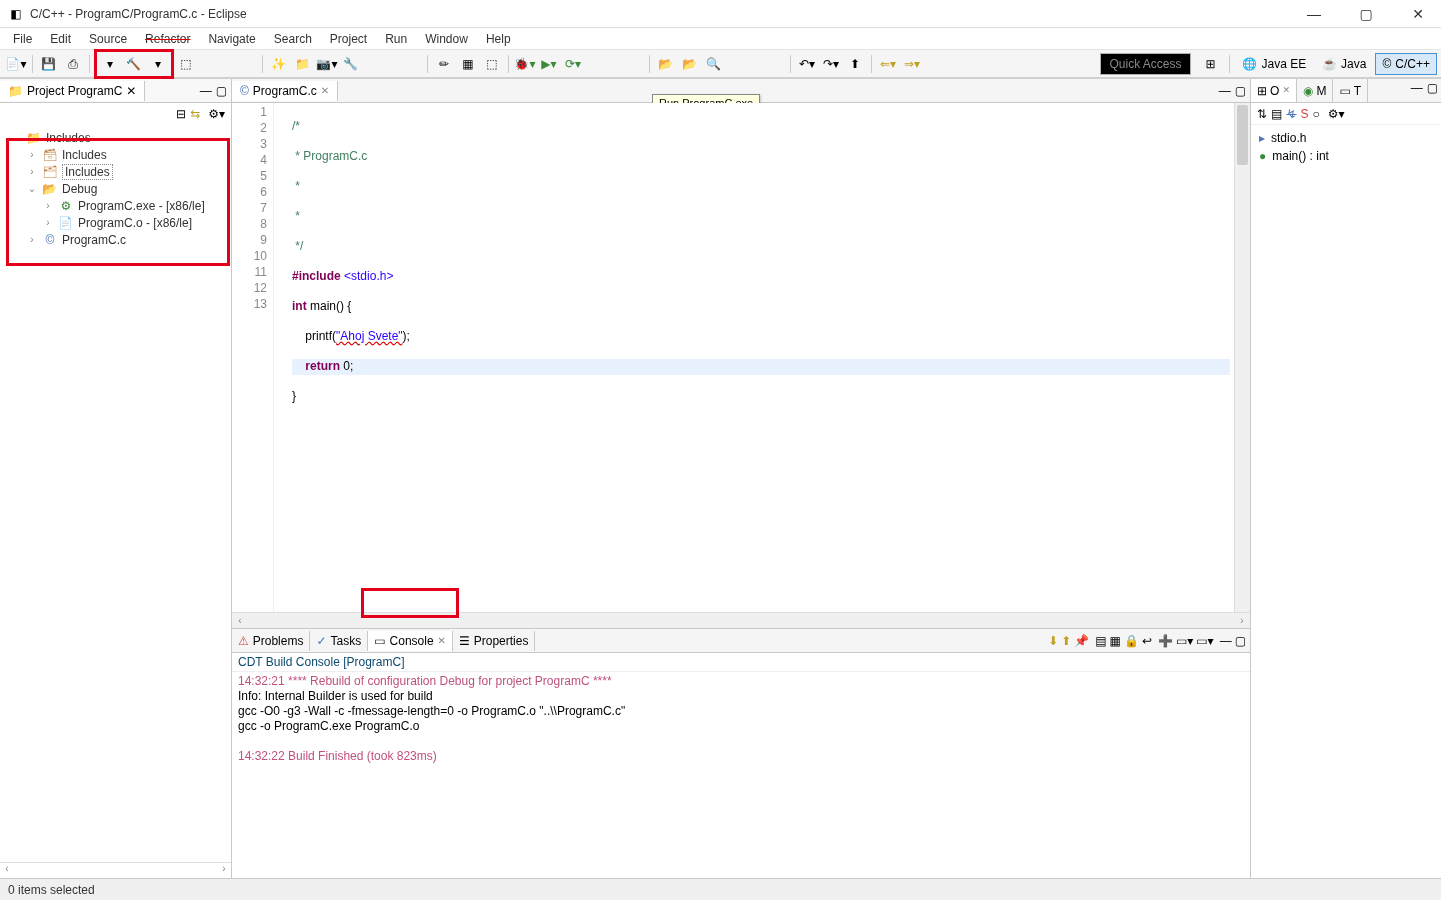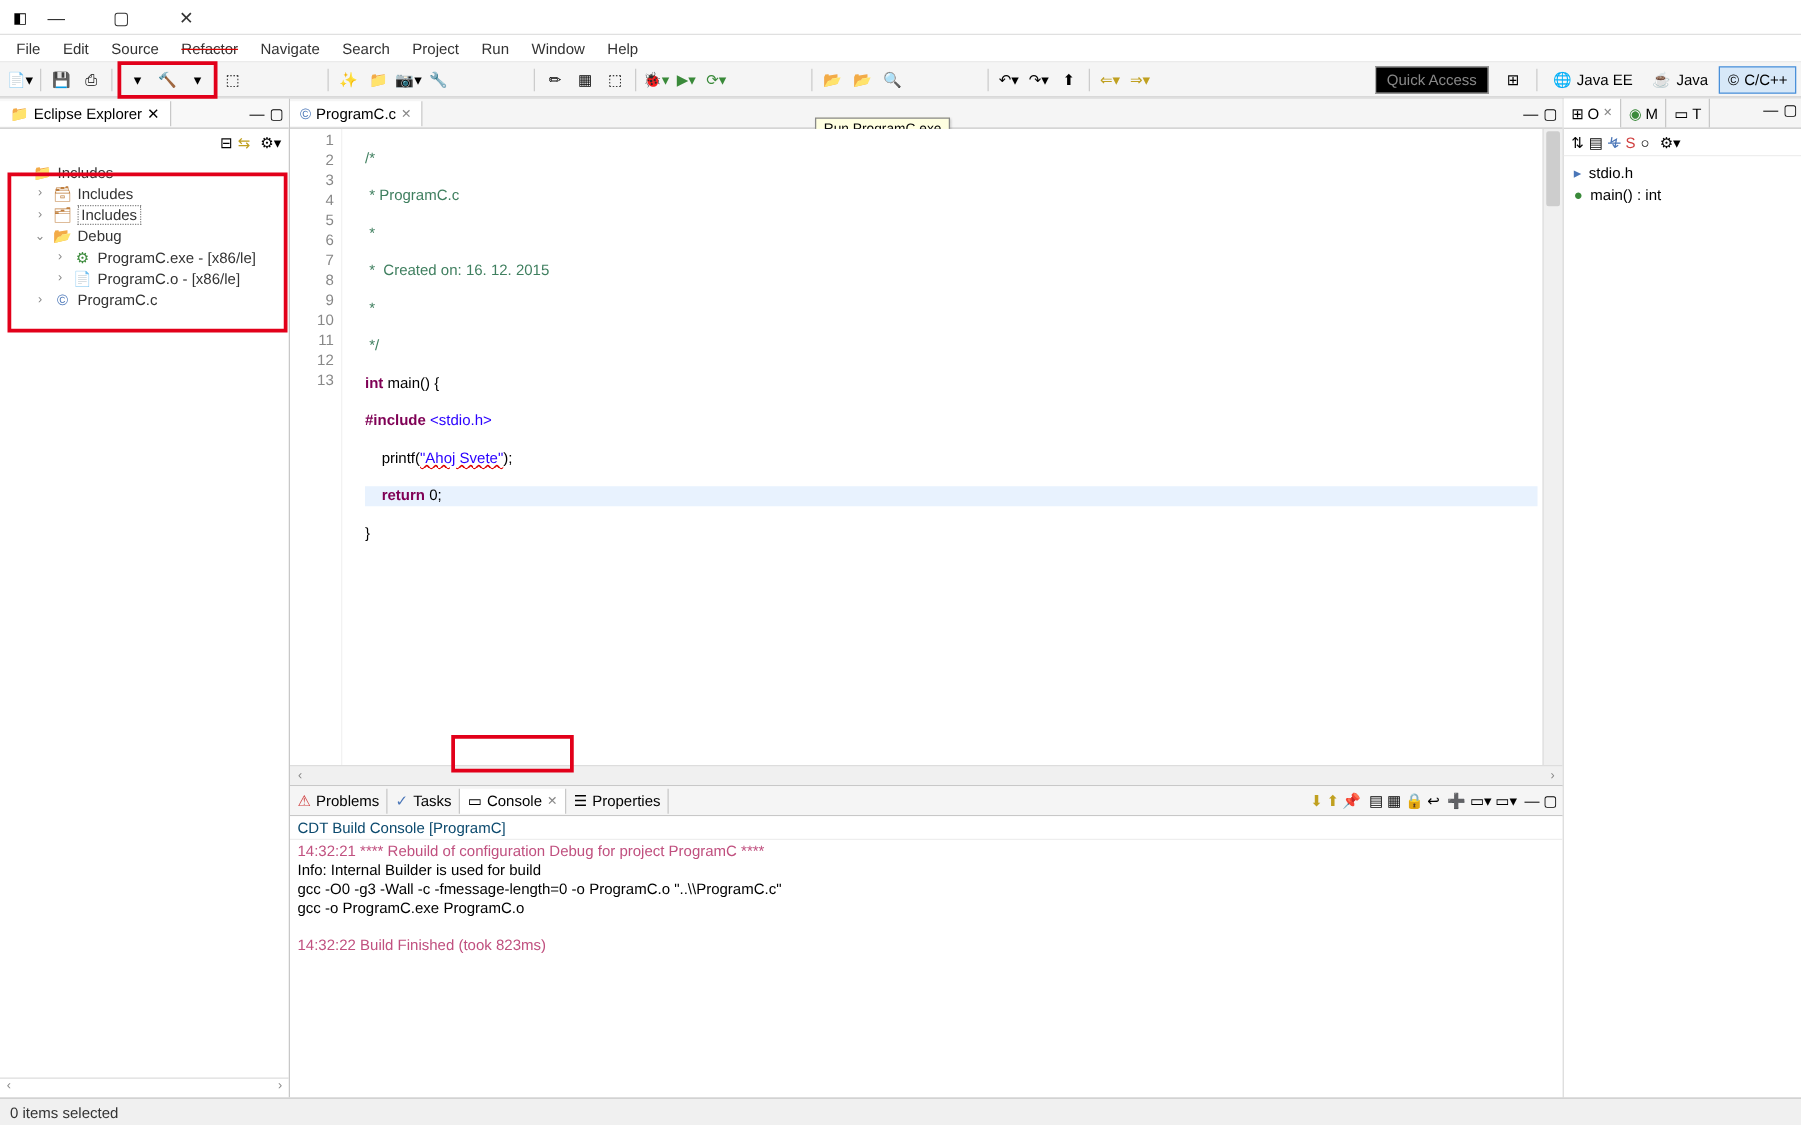--- a/index.html
+++ b/index.html
@@ -71,20 +71,21 @@
 .overlay-red-1{position:absolute;border:3px solid #e2001a;left:6px;top:138px;width:224px;height:128px;pointer-events:none;}
 .overlay-red-2{position:absolute;border:3px solid #e2001a;left:361px;top:588px;width:98px;height:30px;pointer-events:none;}
 .icon-char{font-size:12px;line-height:1;}
 .dotted{border:1px dotted #888;padding:0 2px;}
 </style>
 </head>
 <body>
 
 <div class="titlebar">
   <span class="icon">◧</span>
+  <span class="title">C/C++ - ProgramC/ProgramC.c - Eclipse</span>
   <div class="winbtns">
     <span class="winbtn">—</span>
     <span class="winbtn">▢</span>
     <span class="winbtn">✕</span>
   </div>
 </div>
 
 <div class="menubar">
   <span class="menuitem">File</span>
   <span class="menuitem">Edit</span>
@@ -159,21 +160,21 @@
       </span>
   </div>
 </div>
 
 <div class="main">
 
   <div class="left-panel">
     <div class="view-tab">
       <div class="tab">
         <span class="icon-char" style="color:#c08040;">📁</span>
-        <span>Eclipse Explorer</span>
+        <span>Project ProgramC</span>
         <span class="close icon-char">✕</span>
       </div>
       <div class="right-icons">
         <span class="icon-char">—</span>
         <span class="icon-char">▢</span>
       </div>
     </div>
     <div class="mini-toolbar">
       <span class="icon-char">⊟</span>
       <span class="icon-char" style="color:#c0a020;">⇆</span>
@@ -250,25 +251,24 @@
           <div class="ln">10</div>
           <div class="ln">11</div>
           <div class="ln">12</div>
           <div class="ln">13</div>
       </div>
       <div class="marker-col"></div>
       <div class="code">
 <div class="line"><span class="comment">/*</span></div>
 <div class="line"><span class="comment"> * ProgramC.c</span></div>
 <div class="line"><span class="comment"> *</span></div>
-<div class="line"><span class="comment"> *  Created on: 16. 12. 2015</span></div>
 <div class="line"><span class="comment"> *</span></div>
 <div class="line"><span class="comment"> */</span></div>
+<div class="line"><span class="keyword">#include</span><span class="include-path"> &lt;stdio.h&gt;</span></div>
 <div class="line"><span class="keyword">int</span><span> main() {</span></div>
-<div class="line"><span class="keyword">#include</span><span class="include-path"> &lt;stdio.h&gt;</span></div>
 <div class="line"><span>    printf(</span><span class="string">"Ahoj Svete"</span><span>);</span></div>
 <div class="line hl"><span class="keyword">    return</span><span> 0;</span></div>
 <div class="line"><span>}</span></div>
 <div class="line"></div>
 <div class="line"></div>
       </div>
       <div class="scroll-v">
           <div class="thumb"></div>
         </div>
     </div>

